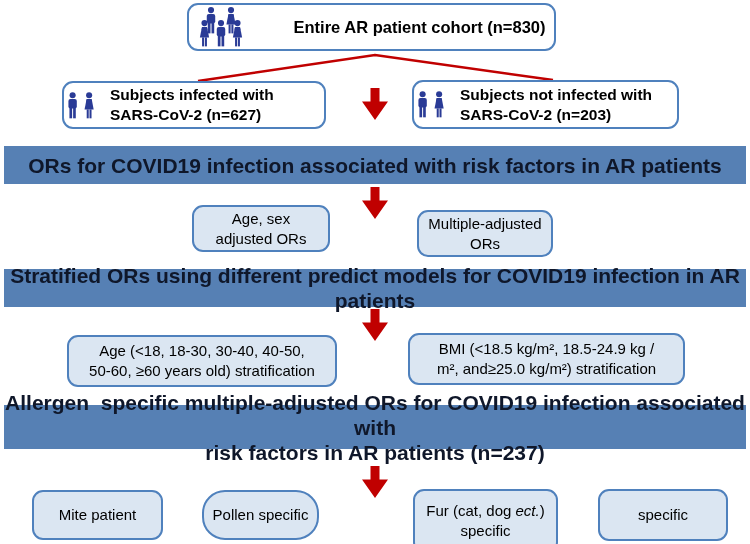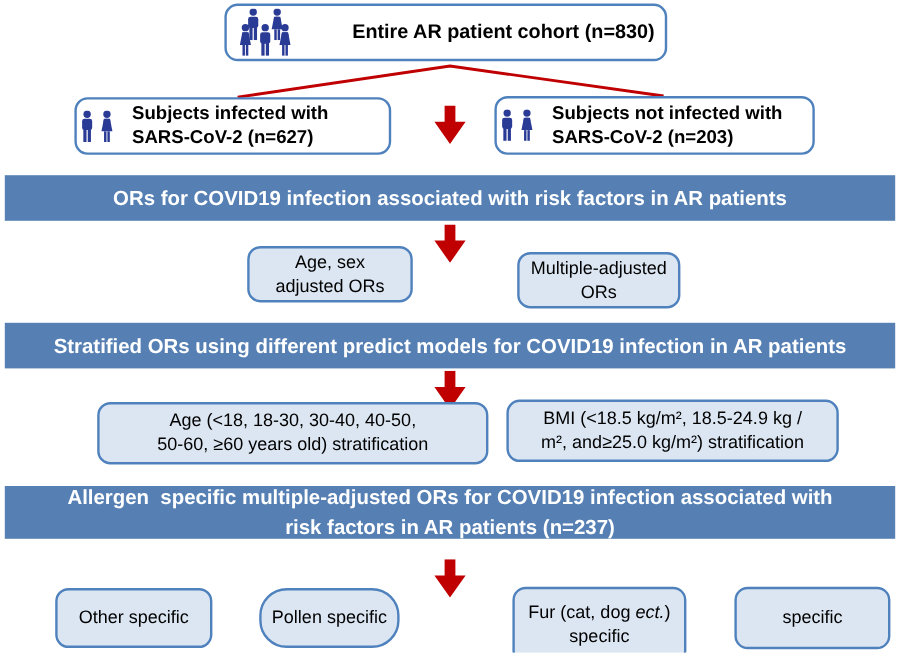--- a/index.html
+++ b/index.html
@@ -1,28 +1,28 @@
 <!DOCTYPE html>
 <html><head>
 <meta charset="utf-8">
 <style>
   html,body{margin:0;padding:0;background:#fff;}
   .stage{position:relative;width:750px;height:544px;background:#fff;overflow:hidden;
          font-family:"Liberation Sans",sans-serif;color:#000;}
   .box{position:absolute;box-sizing:border-box;border:2.5px solid #4f81bd;border-radius:11px;
        background:#fff;display:flex;align-items:center;justify-content:center;}
-  .box.fill{background:#dbe6f2;margin-left:14px;}
+  .box.fill{background:#dbe6f2;}
   .lines{text-align:center;font-size:15px;line-height:20px;font-weight:400;}
   .split{justify-content:flex-start;padding-left:1px;gap:12px;}
   .split .lines{text-align:left;font-weight:700;font-size:15.5px;line-height:20px;}
   .cohort{gap:14px;}
   .cohort .title{font-weight:700;font-size:16.5px;white-space:nowrap;margin-left:36px;}
-  .banner{position:absolute;box-sizing:border-box;background:#5680b4;color:#ffffff;
+  .banner{position:absolute;box-sizing:border-box;background:#5680b4;color:#0f172a;
           display:flex;flex-direction:column;align-items:center;justify-content:center;
-          font-weight:700;font-size:17px;text-align:center;line-height:25px;}
+          font-weight:700;font-size:21px;text-align:center;line-height:25px;}
   .banner .bline{white-space:pre-wrap;}
   .arrow{position:absolute;width:30px;height:32px;}
   .vconn{position:absolute;}
   .it{font-style:italic;}
   .defs{position:absolute;width:0;height:0;overflow:hidden;}
 </style>
 </head>
 <body>
 
 <svg class="defs" aria-hidden="true">
@@ -109,21 +109,21 @@
   </div>
 
   <div class="banner" style="left:4px;top:269px;width:742px;height:38px;">
     <div class="bline">Stratified ORs using different predict models for COVID19 infection in AR patients</div>
   </div>
 
   <svg class="arrow" style="left:360px;top:309px;" viewBox="0 0 30 32">
       <use href="#down-arrow-shape"></use>
     </svg>
 
-  <div class="box fill" style="left:67px;top:335px;width:326px;height:52px;">
+  <div class="box fill" style="left:67px;top:335px;width:270px;height:52px;">
     <div class="lines">
       <div>Age (&lt;18, 18-30, 30-40, 40-50,</div>
       <div>50-60, ≥60 years old) stratification</div>
     </div>
   </div>
   <div class="box fill" style="left:408px;top:333px;width:277px;height:52px;">
     <div class="lines">
       <div>BMI (&lt;18.5 kg/m², 18.5-24.9 kg /</div>
       <div>m², and≥25.0 kg/m²) stratification</div>
     </div>
@@ -132,21 +132,21 @@
   <div class="banner" style="left:4px;top:405px;width:742px;height:44px;">
     <div class="bline">Allergen  specific multiple-adjusted ORs for COVID19 infection associated with</div>
     <div class="bline">risk factors in AR patients (n=237)</div>
   </div>
 
   <svg class="arrow" style="left:360px;top:466px;" viewBox="0 0 30 32">
       <use href="#down-arrow-shape"></use>
     </svg>
 
   <div class="box fill" style="left:32px;top:490px;width:131px;height:50px;">
-    <div class="lines">Other specific</div>
+    <div class="lines">Mite patient</div>
   </div>
   <div class="box fill" style="left:202px;top:490px;width:117px;height:50px;border-radius:23px;">
     <div class="lines">Pollen specific</div>
   </div>
   <div class="box fill" style="left:413px;top:489px;width:145px;height:64px;">
     <div class="lines">
       <div><span>Fur (cat, dog </span><span class="it">ect.</span><span>)</span></div>
       <div>specific</div>
     </div>
   </div>

